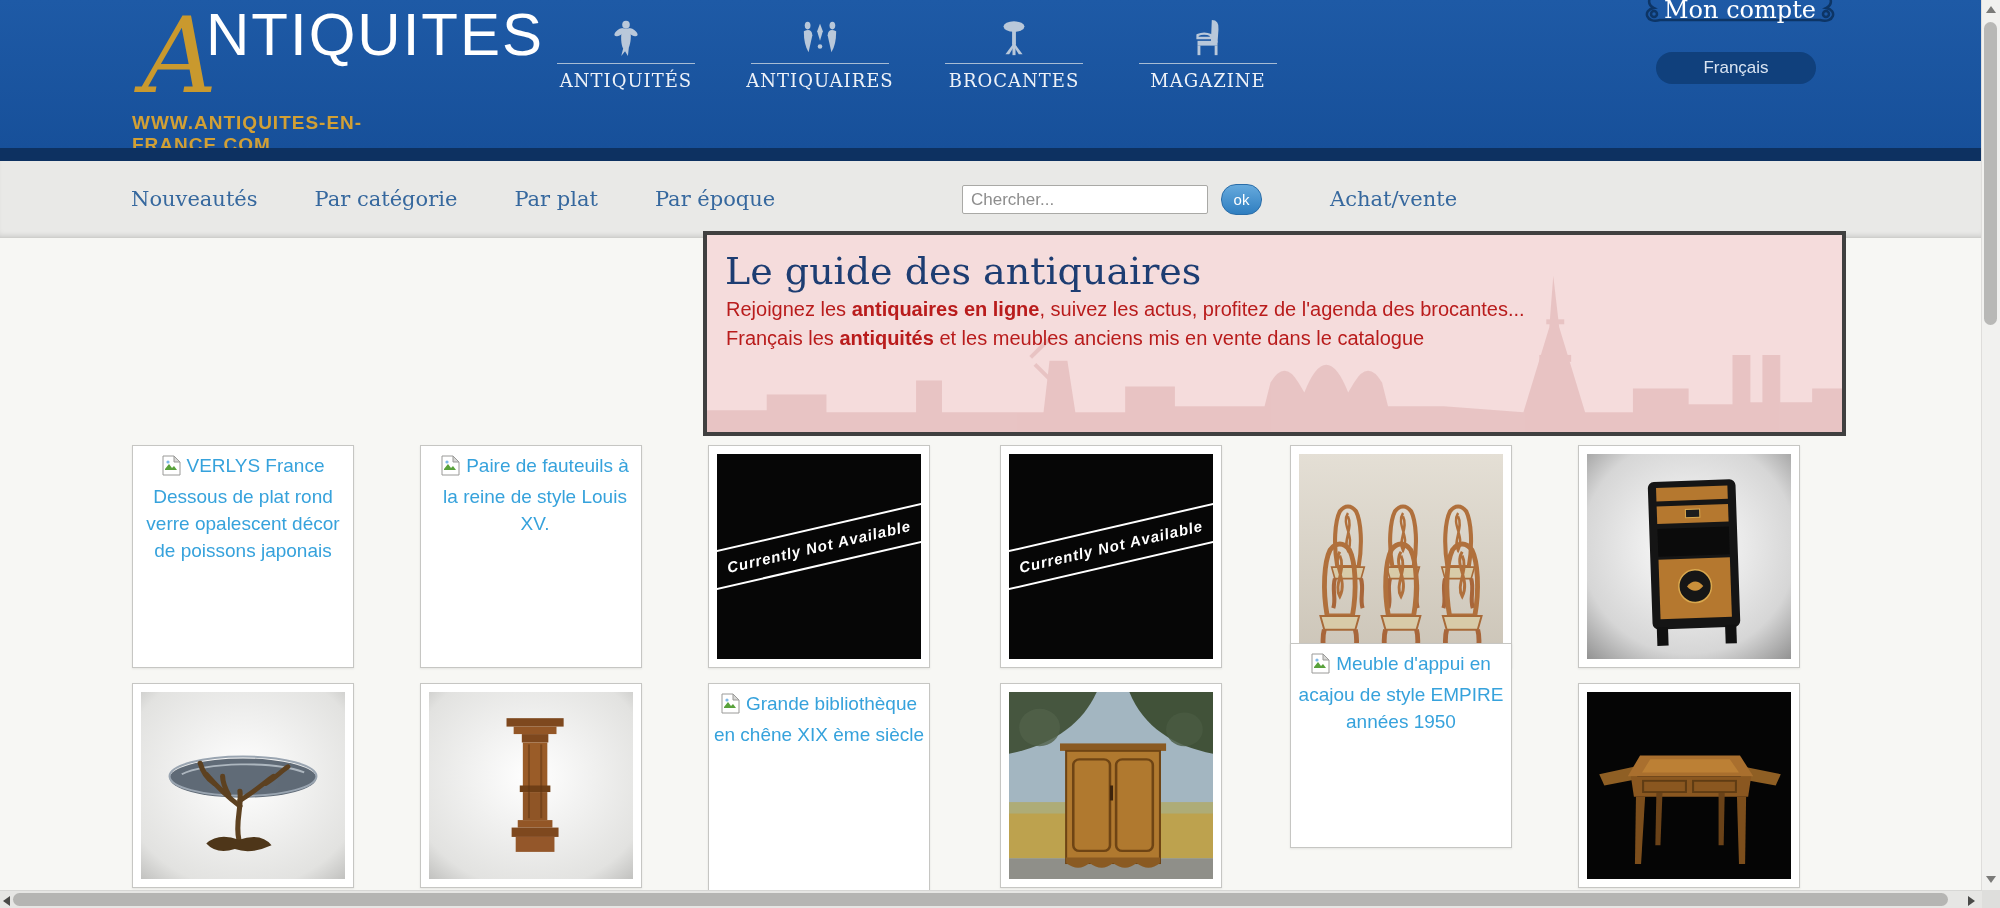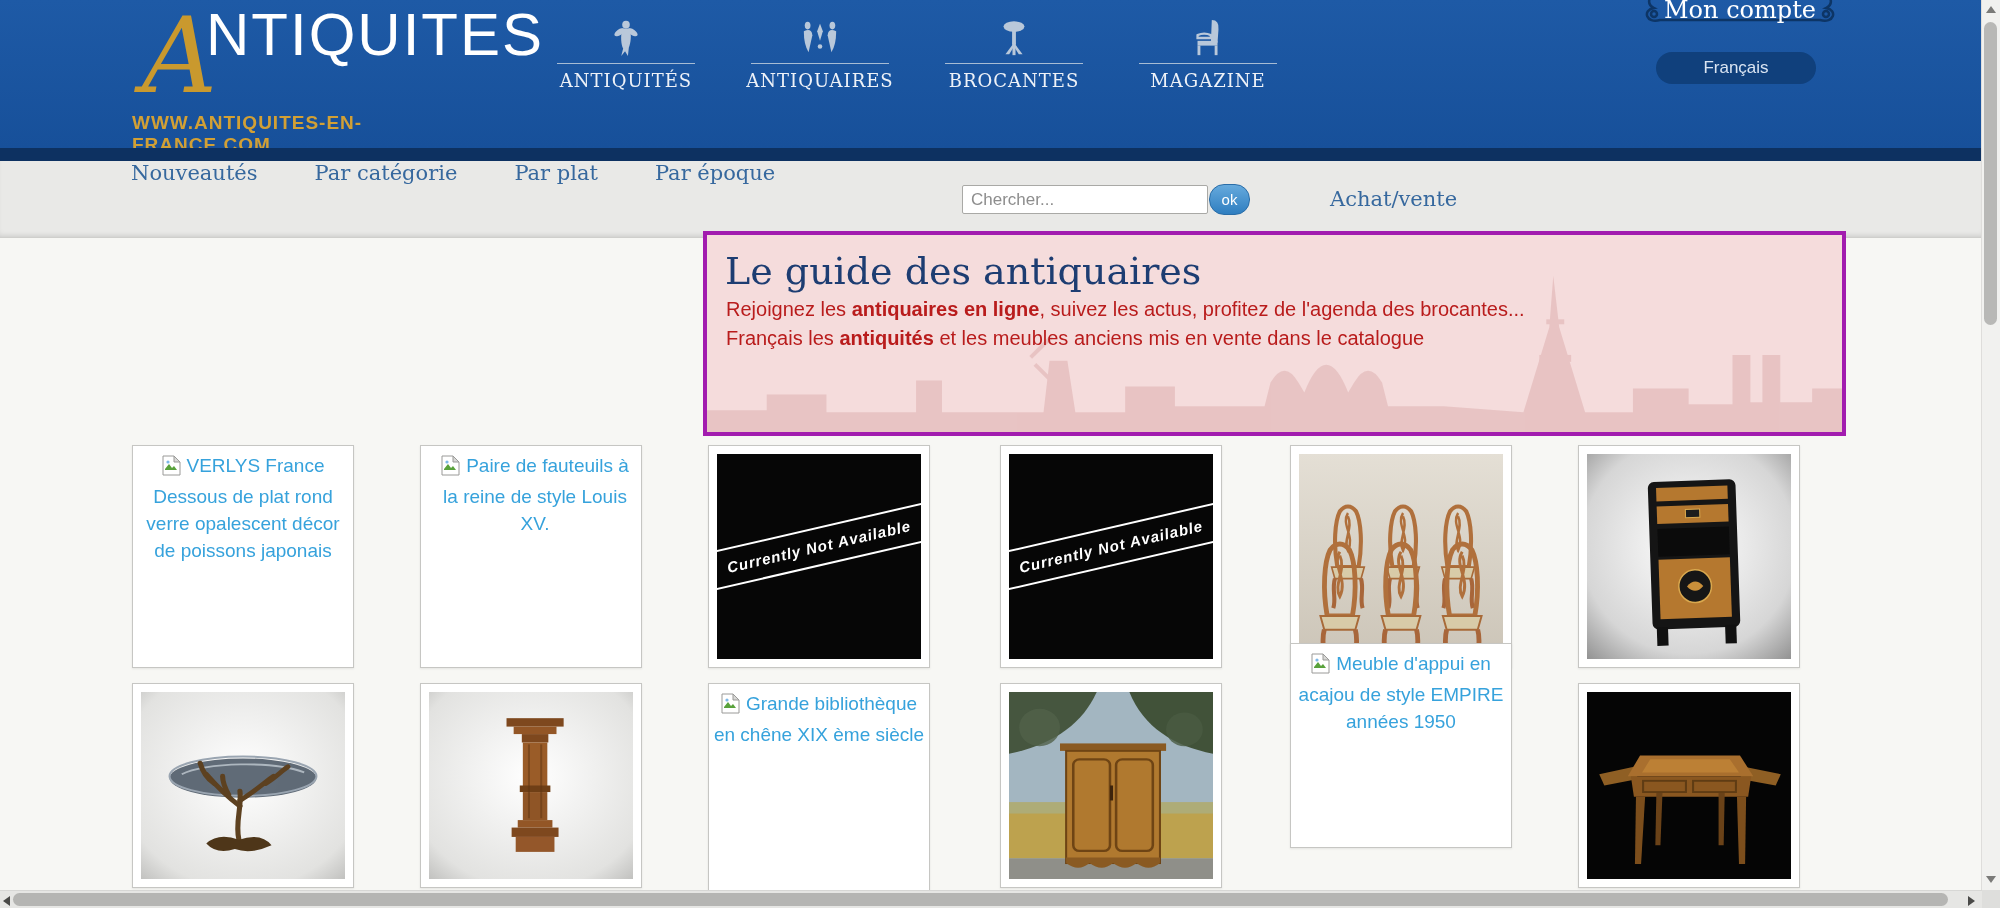--- a/index.html
+++ b/index.html
@@ -28,33 +28,33 @@
   .account{position:absolute;left:1638px;top:-8px;width:204px;height:48px;cursor:pointer;}
   .account svg{position:absolute;left:0;top:0;}
   .account-label{position:absolute;left:0;top:4px;width:204px;text-align:center;
                  font-family:"DejaVu Serif",serif;font-size:24px;color:#ffffff;}
   .lang-btn{position:absolute;left:1656px;top:52px;width:160px;height:32px;background:#10407c;
             border-radius:16px;color:#d9e4f2;font-size:17px;line-height:32px;text-align:center;cursor:pointer;}
 
   
   .subnav{position:absolute;left:0;top:161px;width:1982px;height:76px;background:#e9e9e7;
           border-bottom:1px solid #cfcfcc;box-shadow:inset 0 -4px 6px -4px rgba(0,0,0,.18);}
-  .subnav-links{position:absolute;left:131px;top:0;height:76px;display:flex;gap:57px;}
+  .subnav-links{position:absolute;left:131px;top:0;height:76px;display:flex;align-items:center;gap:57px;}
   .subnav a{font-family:"DejaVu Serif",serif;font-size:21px;color:#36689e;text-decoration:none;cursor:pointer;white-space:nowrap;}
   .search-wrap{position:absolute;left:962px;top:23px;display:flex;align-items:center;}
   .search-input{width:228px;height:27px;border:1px solid #a9a9a6;border-radius:2px;padding:0 8px;
                 font-size:17px;color:#555;background:#ffffff;}
   .search-input::placeholder{color:#8d8d8d;}
-  .ok-btn{margin-left:1px;width:41px;height:31px;border:1px solid #2a6da8;border-radius:15px;
+  .ok-btn{margin-left:13px;width:41px;height:31px;border:1px solid #2a6da8;border-radius:15px;
           background:linear-gradient(#66aadd,#2f7ec0);color:#ffffff;font-size:15px;cursor:pointer;}
   .achat{position:absolute;left:1330px;top:0;height:76px;display:flex;align-items:center;}
 
   
   .banner{position:absolute;left:703px;top:231px;width:1143px;height:205px;background:#f5dcdc;
-          border:4px solid #a21caf;box-sizing:border-box;overflow:hidden;}
+          border:4px solid #404040;box-sizing:border-box;overflow:hidden;}
   .banner .skyline{position:absolute;left:0;bottom:0;width:100%;height:168px;}
   .banner-title{position:relative;margin:14px 0 0 18px;font-family:"DejaVu Serif",serif;font-size:38px;
                 line-height:44px;color:#1d3d72;font-weight:400;}
   .banner-line{position:relative;margin:3px 0 0 19px;font-size:20px;line-height:26px;color:#b91c1c;}
   .banner-line b{font-weight:bold;}
 
   
   .tile{position:absolute;width:222px;background:#ffffff;border:1px solid #c6c6c3;box-sizing:border-box;
         box-shadow:0 1px 2px rgba(0,0,0,.08);cursor:pointer;}
   .alt-text{padding:6px 4px 0 4px;text-align:center;font-size:19px;line-height:27px;color:#36a2dc;}

